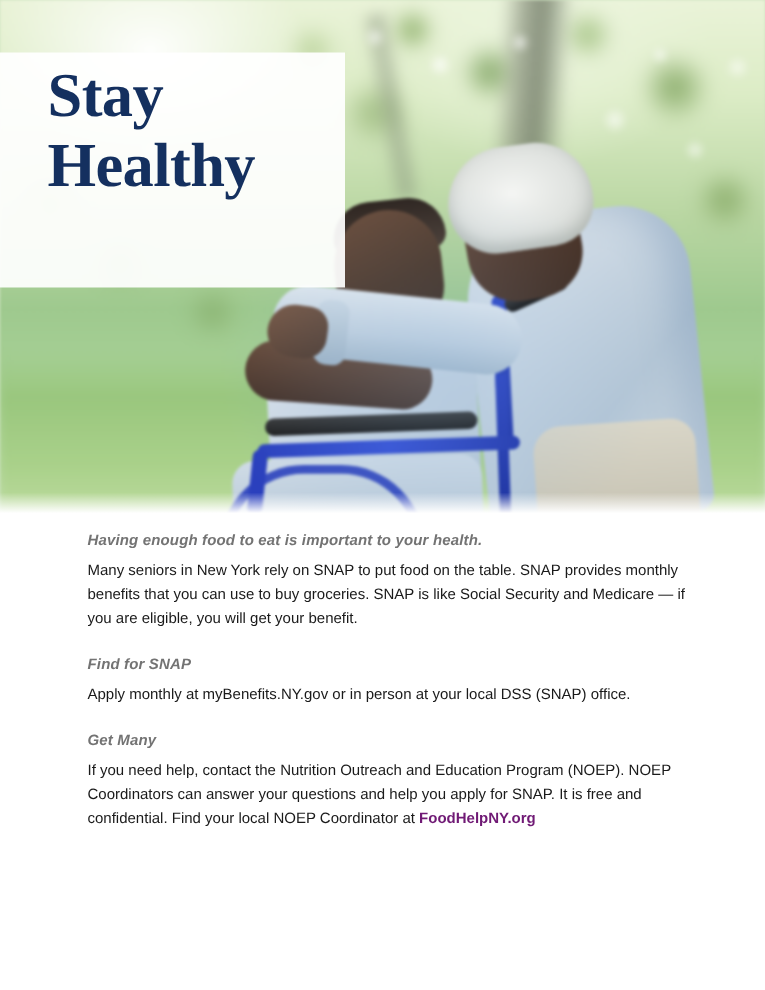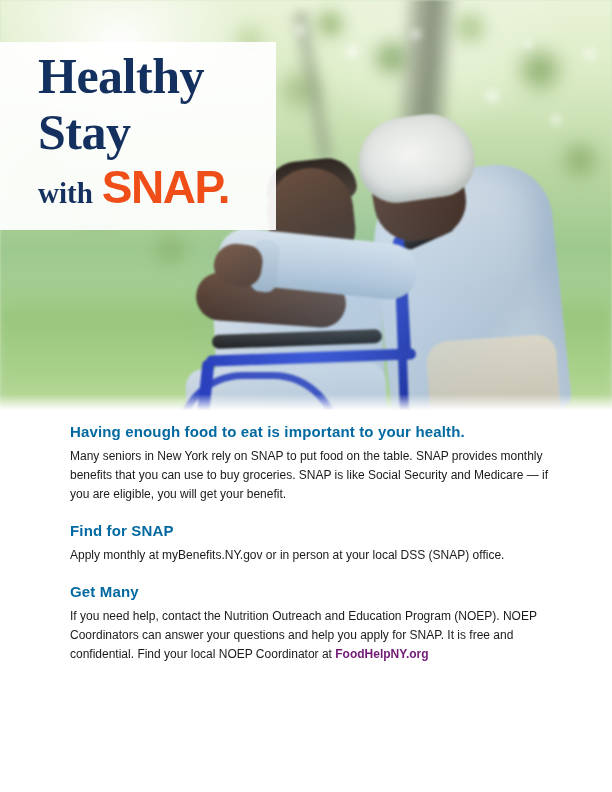--- a/index.html
+++ b/index.html
@@ -336,26 +336,27 @@
   }
 
   
   .content {
     position: absolute;
     left: 70px;
     top: 424px;
     width: 478px;
   }
   .sec-head {
-    color: #0369a1;
-    font-size: 15px;
+    color: #737373;
+    font-size: 12px;
     font-weight: bold;
     line-height: 16px;
     margin: 0 0 7px 0;
     letter-spacing: 0.01em;
+    font-style: italic;
   }
   .sec-body {
     color: #1a1a1a;
     font-size: 12px;
     line-height: 19px;
     margin: 0;
   }
   .block-gap { height: 19px; }
   .link-orange {
     color: #701a75;
@@ -406,26 +407,22 @@
         <div class="chair-side"></div>
         <div class="chair-wheel"></div>
       </div>
       <div class="cool-wash"></div>
     </div>
     <div class="hero-bottom-fade"></div>
   </div>
 
   <div class="headline-panel">
     <div class="headline-inner">
+      <div class="hl-line">Stay</div>
       <div class="hl-line hl-line2">Healthy</div>
-      <div class="hl-line">Stay</div>
-      <div class="hl-line3">
-        <span class="hl-with">with</span>
-        <span class="hl-snap">SNAP.</span>
-      </div>
     </div>
   </div>
 
   <div class="content">
 
     <h2 class="sec-head">Having enough food to eat is important to your health.</h2>
     <p class="sec-body">Many seniors in New York rely on SNAP to put food on the table. SNAP provides monthly benefits that you can use to buy groceries. SNAP is like Social Security and Medicare — if you are eligible, you will get your benefit.</p>
 
     <div class="block-gap"></div>
 

